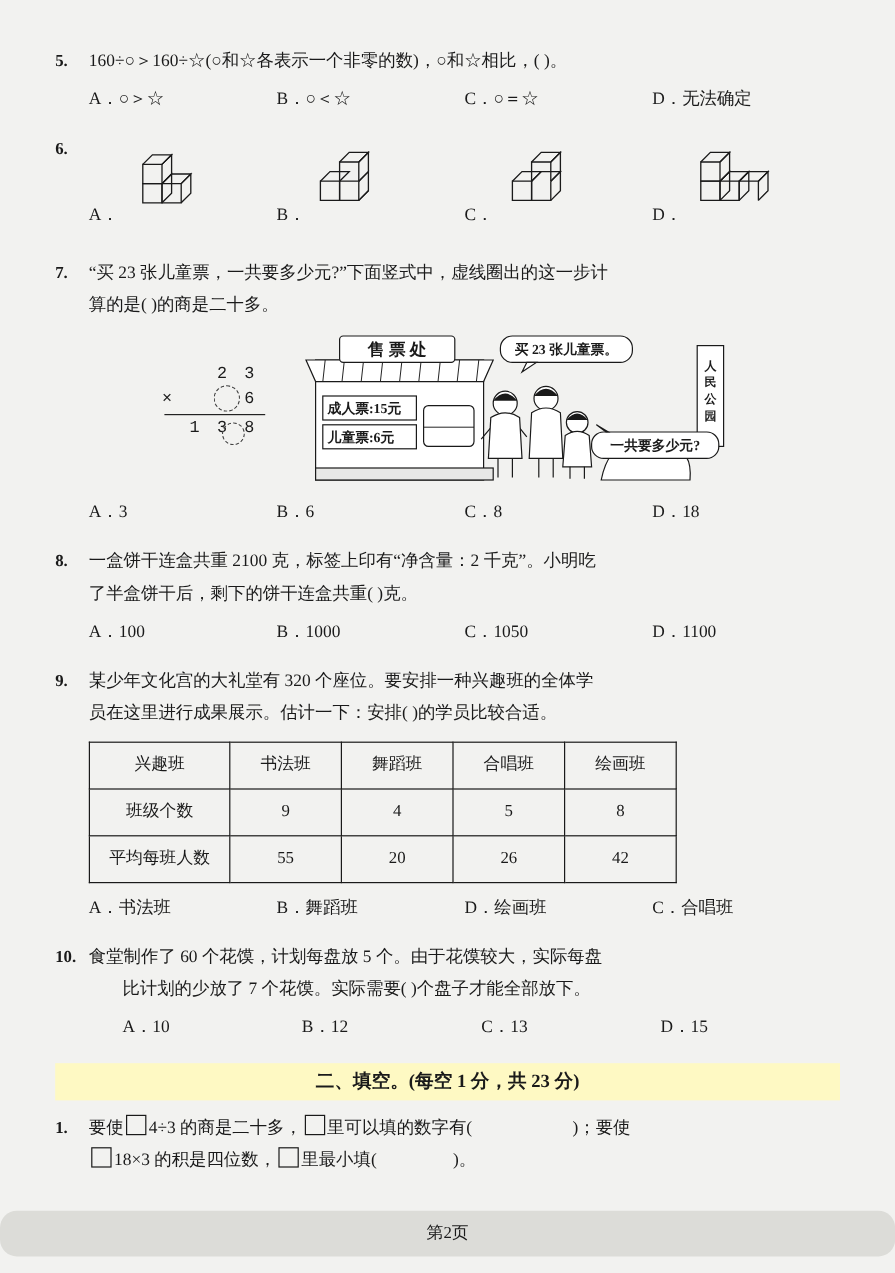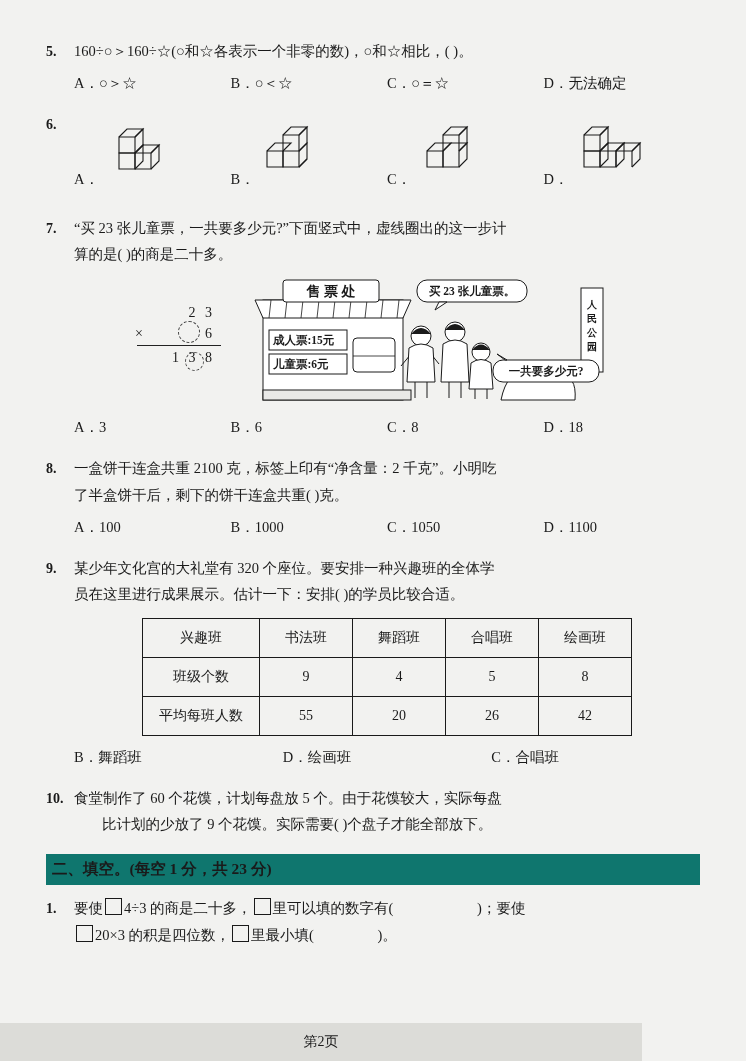--- a/index.html
+++ b/index.html
@@ -80,83 +80,85 @@
     margin: 10px 0 6px 0;
   }
   .vertical-calc {
     font-size: 14px;
     line-height: 1.5;
     margin-left: 55px;
     margin-top: 24px;
     position: relative;
     width: 92px;
   }
-  .vc-row { text-align: right; letter-spacing: 3px; padding-right: 6px;}
+  .vc-row { text-align: right; letter-spacing: 3px; padding-right: 6px; font-family: Liberation Mono, monospace;}
   .vc-row.op { position: relative; }
   .vc-row.op .sign { position: absolute; left: 6px; top: 0; letter-spacing: 0;}
   .vc-line { border-bottom: 1px solid #222; margin: 1px 0 1px 8px; }
   .dash-circle {
     position: absolute;
     border: 1.2px dashed #444;
     border-radius: 50%;
     width: 20px; height: 20px;
   }
   .scene {
     position: relative;
     width: 400px;
     height: 130px;
     margin-left: 4px;
     font-weight: bold;
   }
   .scene svg { display:block; }
 
   
-  .tbl-wrap { display: flex; justify-content: center; margin: 10px 0 8px 0;}
+  .tbl-wrap { display: flex; margin: 10px 0 8px 0;}
   table.data {
     border-collapse: collapse;
     font-size: 14px;
   }
   table.data th, table.data td {
     border: 1px solid #1a1a1a;
     padding: 6px 10px;
     text-align: center;
     font-weight: normal;
     min-width: 72px;
   }
   table.data th.rowhead, table.data td.rowhead {
     min-width: 96px;
   }
 
   .section-head {
     margin: 16px 0 10px 0;
     font-size: 15.5px;
     font-weight: bold;
-    background: #0f766e;
+    background: #fef9c3;
     padding: 5px 6px;
     display: block;
+    text-align: center;
   }
   .blank-box {
     display: inline-block;
     width: 15px;
     height: 15px;
     border: 1px solid #1a1a1a;
     vertical-align: -2px;
     margin: 0 2px;
   }
   .footer {
     position: absolute;
     left: 0;
-    bottom: 0;
-    width: 642px;
+    bottom: 14px;
+    width: 746px;
     height: 38px;
     background: #dcdcd8;
     display: flex;
     align-items: center;
     justify-content: center;
     font-size: 14px;
+    border-radius: 14px;
   }
 </style>
 </head>
 <body>
 
 <div class="page">
   <div class="content">
 
     <div class="q">
       <div class="num">5.</div>
@@ -366,46 +368,53 @@
               <td class="rowhead">平均每班人数</td>
               <td>55</td>
               <td>20</td>
               <td>26</td>
               <td>42</td>
             </tr>
           </tbody>
             </table>
         </div>
         <div class="opts">
+          <div class="opt">A．书法班</div>
           <div class="opt">B．舞蹈班</div>
           <div class="opt">D．绘画班</div>
           <div class="opt">C．合唱班</div>
         </div>
       </div>
     </div>
 
     <div class="q">
       <div class="num">10.</div>
       <div class="body">
         <div>食堂制作了 60 个花馍，计划每盘放 5 个。由于花馍较大，实际每盘</div>
-        <div style="padding-left:28px;">比计划的少放了 9 个花馍。实际需要(        )个盘子才能全部放下。</div>
+        <div style="padding-left:28px;">比计划的少放了 7 个花馍。实际需要(        )个盘子才能全部放下。</div>
+        <div class="opts" style="padding-left:28px;">
+          <div class="opt">A．10</div>
+          <div class="opt">B．12</div>
+          <div class="opt">C．13</div>
+          <div class="opt">D．15</div>
+        </div>
       </div>
     </div>
 
     <div class="section-head">二、填空。(每空 1 分，共 23 分)</div>
 
     <div class="q">
       <div class="num">1.</div>
       <div class="body">
         <div>
           <span>要使</span><span class="blank-box"></span><span>4÷3 的商是二十多，</span><span class="blank-box"></span><span>里可以填的数字有(</span>
           <span style="display:inline-block;width:80px;"></span><span>)；要使</span>
         </div>
         <div>
-          <span class="blank-box"></span><span>20×3 的积是四位数，</span><span class="blank-box"></span><span>里最小填(</span>
+          <span class="blank-box"></span><span>18×3 的积是四位数，</span><span class="blank-box"></span><span>里最小填(</span>
           <span style="display:inline-block;width:60px;"></span><span>)。</span>
         </div>
       </div>
     </div>
 
   </div>
 
   <div class="footer">
     <span>第2页</span>
   </div>

